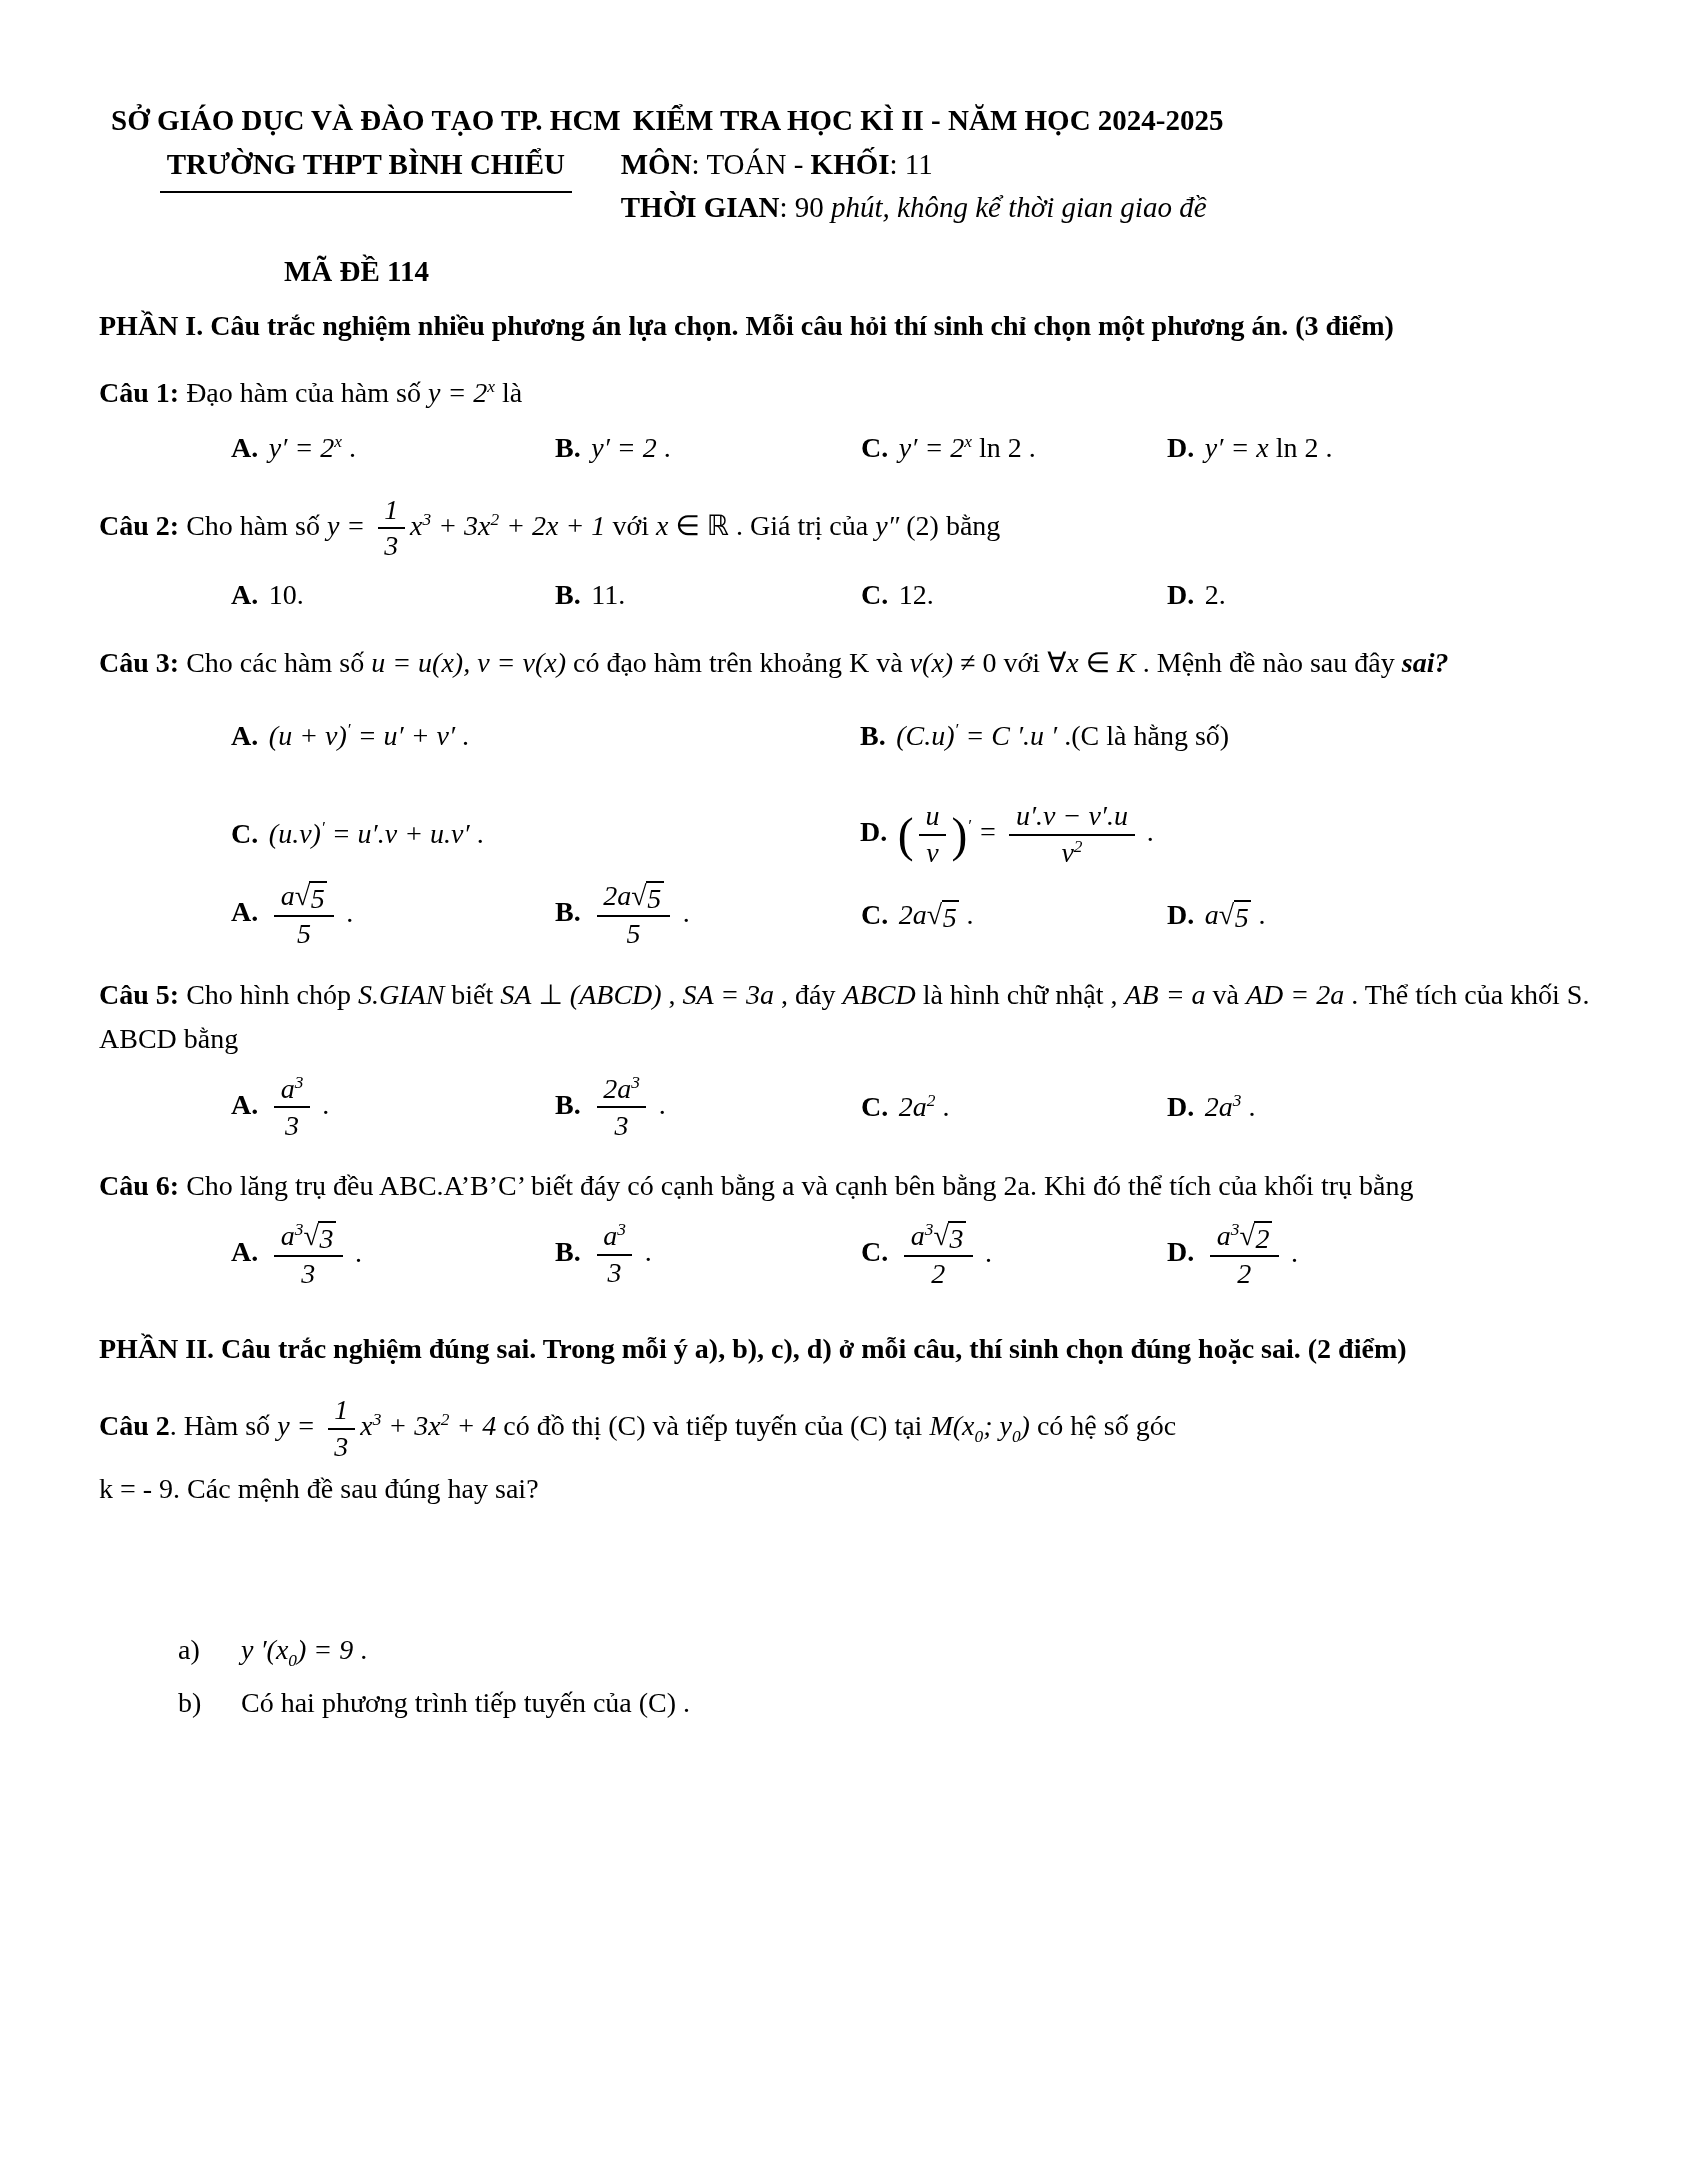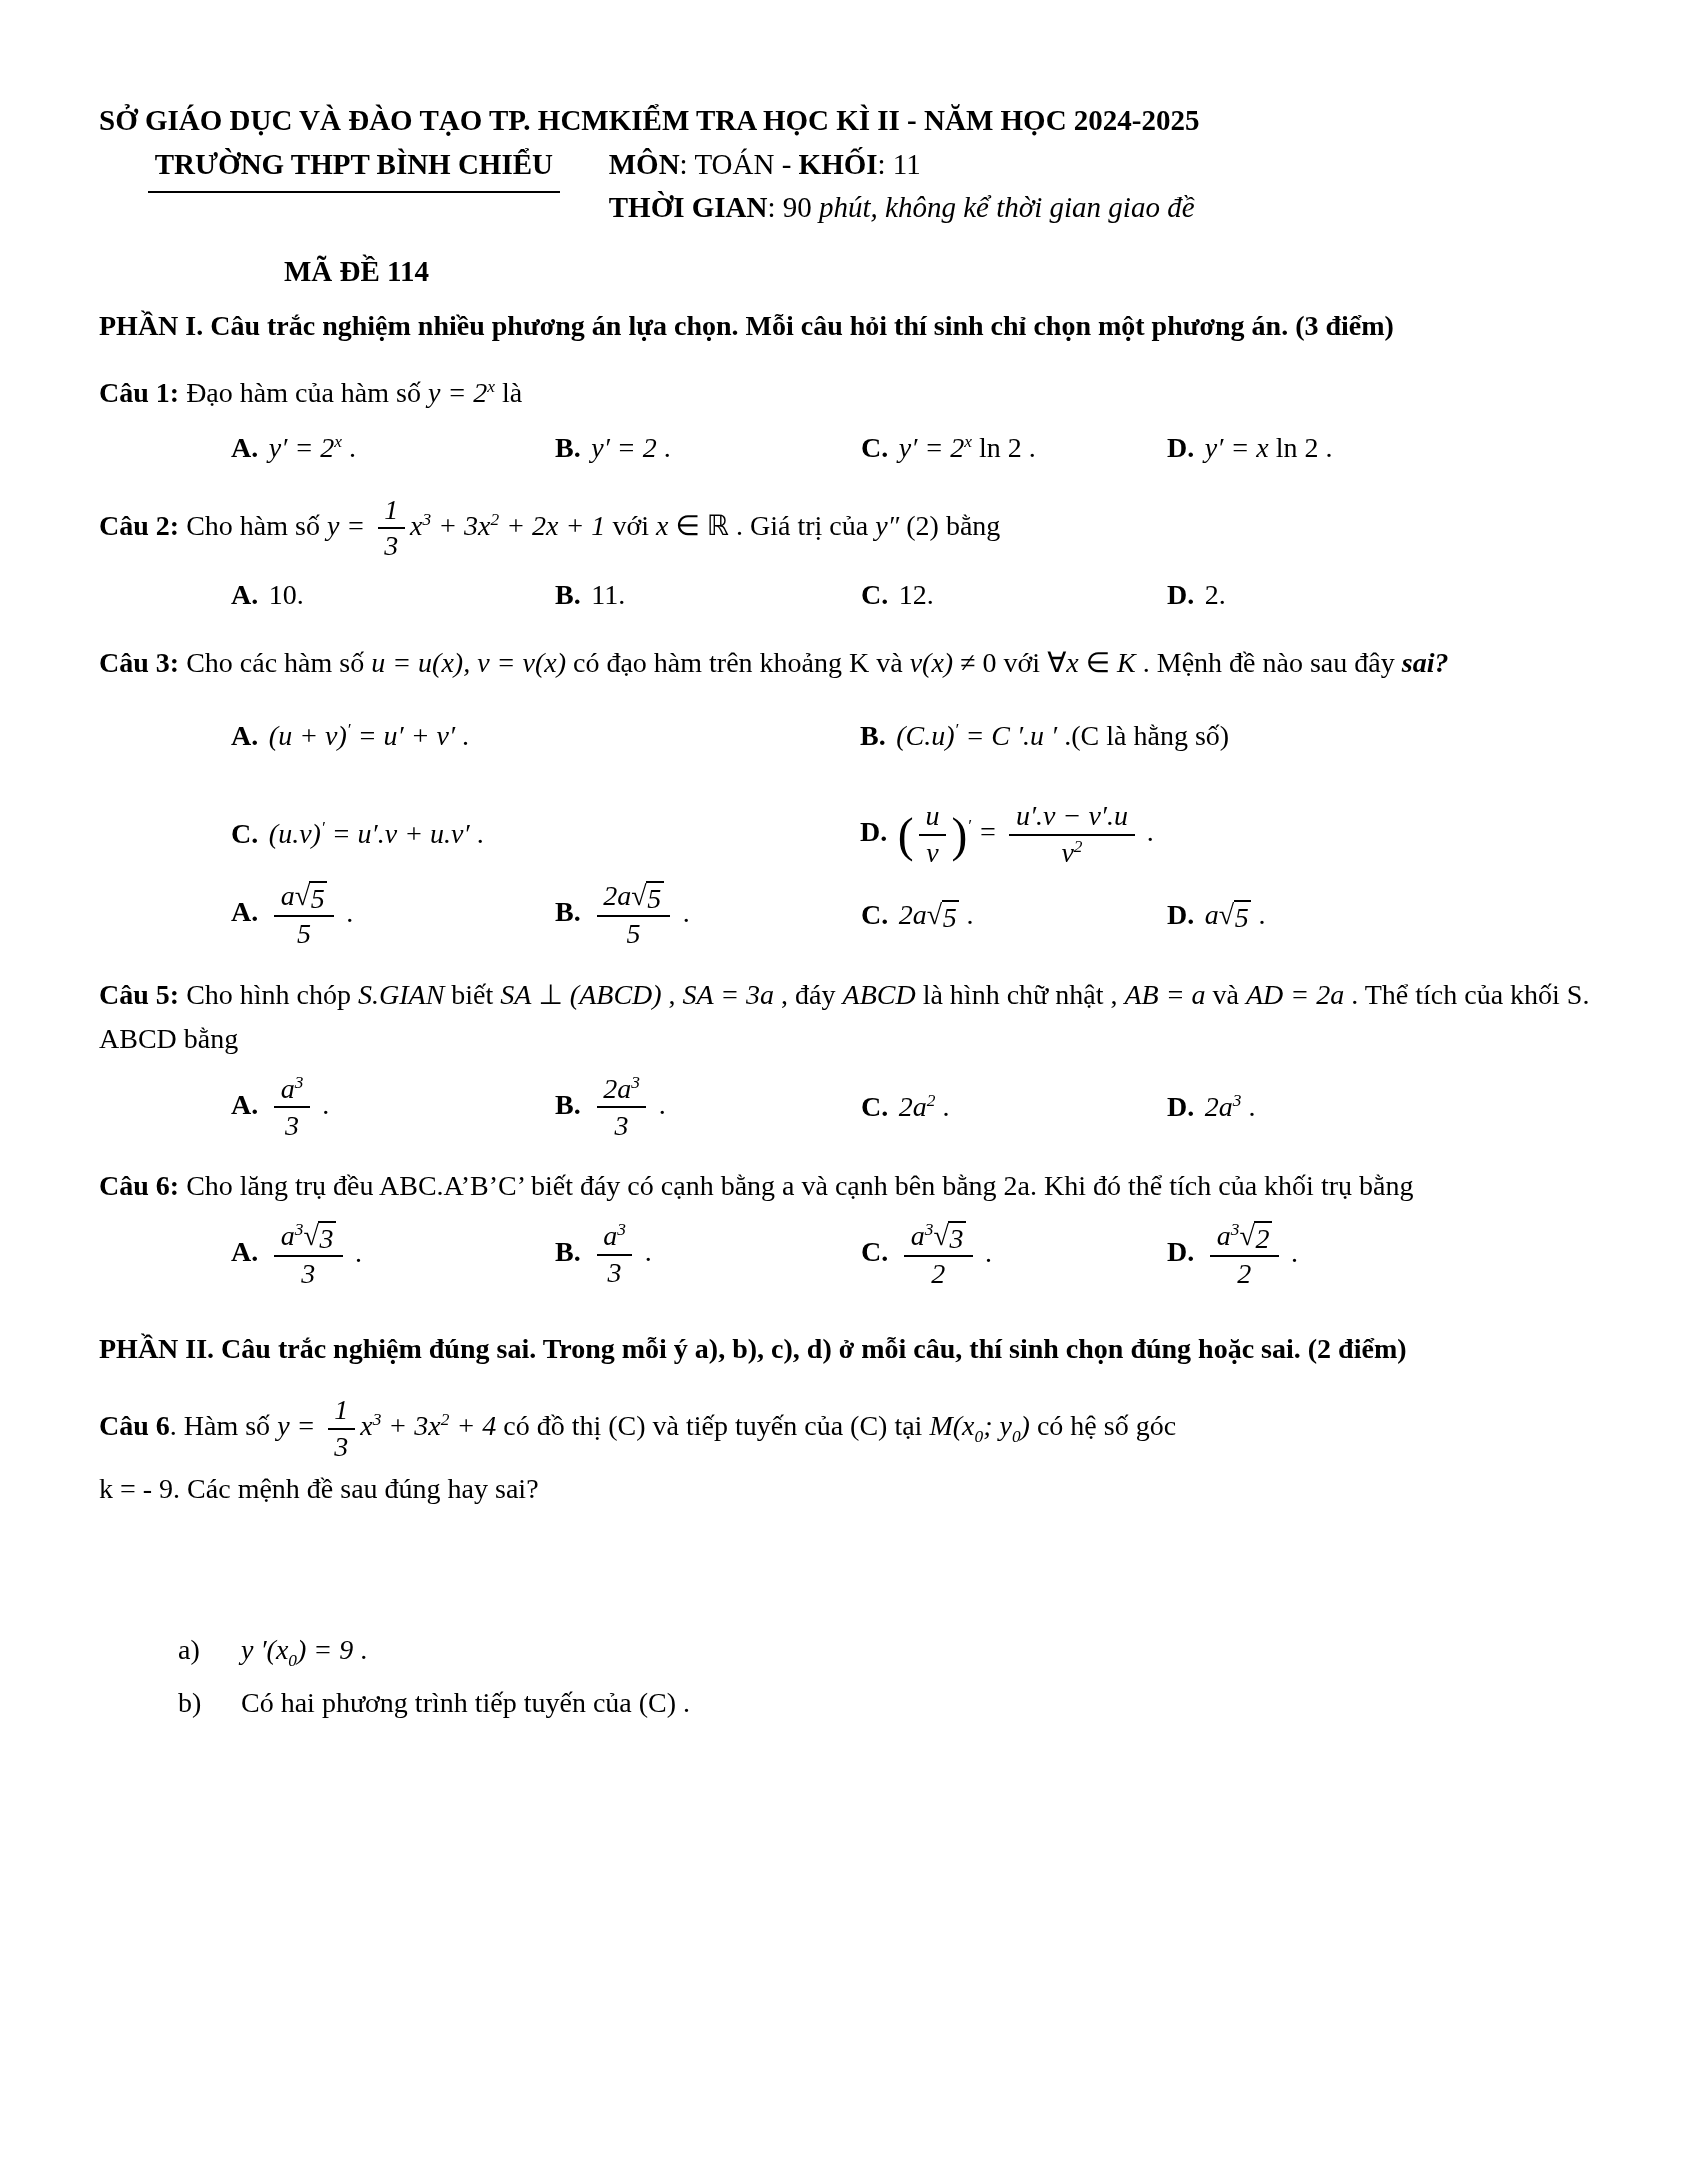--- a/index.html
+++ b/index.html
@@ -3,21 +3,21 @@
 <meta charset="utf-8">
 <style>
   * { margin:0; padding:0; box-sizing:border-box; }
   html,body { background:#ffffff; }
   body { font-family:"Liberation Serif", serif; color:#000; }
   .page {
     width:1687px; min-height:2183px; background:#fff;
     padding:99px 93px 66px 99px;
     font-size:28px; line-height:1.6;
   }
-  .bold { font-weight:bold; }
+  .bold { font-weight:bold;margin-left:12px; }
 
   
   .header { display:flex; }
   .h-left { width:max-content; text-align:center; }
   .h-right { flex:1; }
   .h-line { font-size:29px; line-height:1.5; }
   .school-wrap { text-align:center; }
   .school { display:inline-block; border-bottom:2.6px solid #000; padding:0 6.6px 5.3px 6.6px; }
 
   .exam-code { margin:18.5px 0 4px 185px; font-size:29px; }
@@ -184,21 +184,21 @@
                     <span class="rad">2</span>
                   </span></span>
                 <span class="fd">2</span>
               </span></span> .</span></div>
     </div>
   </div>
 
   <div class="part-heading part2-heading">PHẦN II. Câu trắc nghiệm đúng sai. Trong mỗi ý a), b), c), d) ở mỗi câu, thí sinh chọn đúng hoặc sai. (2 điểm)</div>
 
   <div class="question">
-    <div class="q-text"><b>Câu 6</b>. Hàm số <span class="mi">y = <span class="frac">
+    <div class="q-text"><b>Câu 2</b>. Hàm số <span class="mi">y = <span class="frac">
             <span class="fn">1</span>
             <span class="fd">3</span>
           </span>x<sup>3</sup> + 3x<sup>2</sup> + 4</span>  có đồ thị (C) và tiếp tuyến của (C) tại <span class="mi">M(x<sub>0</sub>; y<sub>0</sub>)</span> có hệ số góc</div>
     <div class="q-text2">k = - 9. Các mệnh đề sau đúng hay sai?</div>
     <div class="stmt stmt-first">
       <span class="stmt-label">a)</span>
       <span class="stmt-text"><span class="mi">y ′(x<sub>0</sub>) = 9</span> .</span>
     </div>
     <div class="stmt">
       <span class="stmt-label">b)</span>

